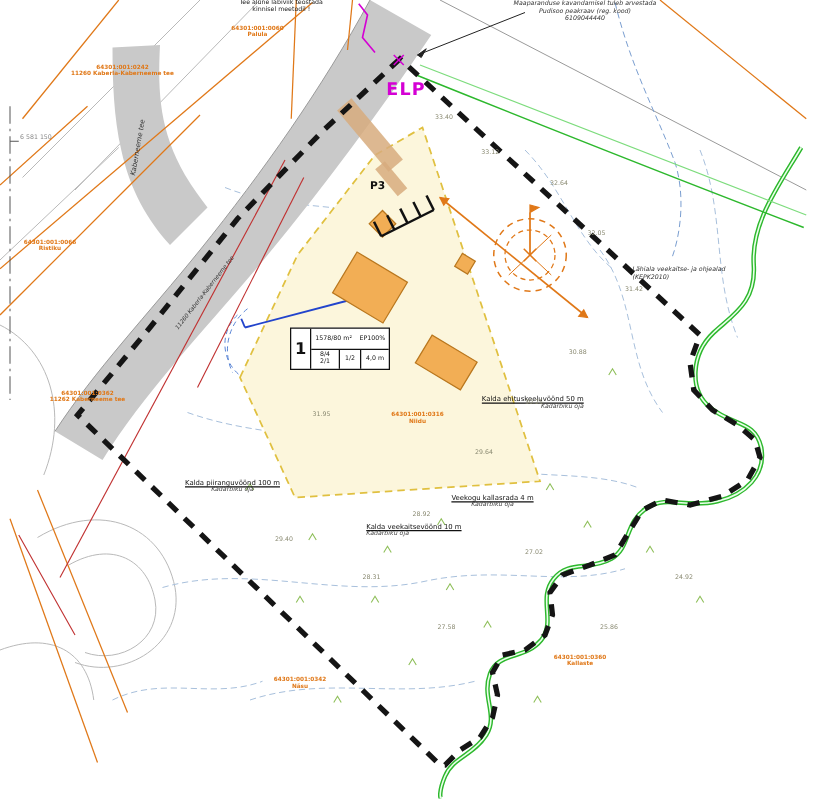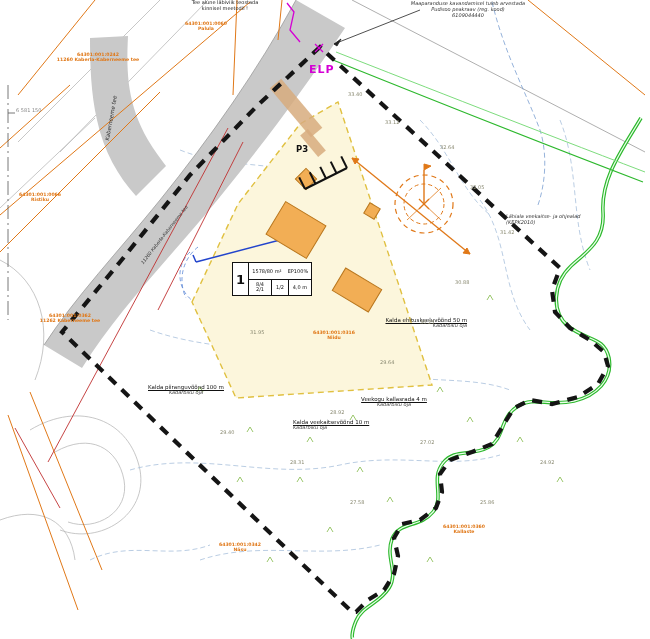--- a/index.html
+++ b/index.html
@@ -7,21 +7,21 @@
         font-family:"DejaVu Sans",sans-serif;}
   #plan svg{position:absolute;left:0;top:0;}
   .ov{position:absolute;line-height:1.15;white-space:nowrap;}
   .note{font-size:5px;color:#222;text-align:center;white-space:normal;}
   .note.it{font-style:italic;color:#333;}
   .zone{font-size:5.5px;color:#111;}
   .zone .t{text-decoration:underline;display:block;}
   .zone .s{font-style:italic;font-size:5px;color:#444;display:block;}
   .cad{font-size:4.6px;font-weight:bold;color:#e07818;text-align:center;white-space:normal;}
   .cad span{display:block;}
-  .elp{font-size:11px;font-weight:bold;color:#d400d4;letter-spacing:1px;}
+  .elp{font-size:14px;font-weight:bold;color:#d400d4;letter-spacing:1px;}
   .p3{font-size:8.5px;color:#111;font-weight:bold;}
   .elev{font-size:5px;color:#8a8a72;}
   .roadname{font-size:5.5px;color:#333;font-style:italic;transform-origin:0 0;}
   .gridlab{font-size:5px;color:#888;}
   
   .ptable{position:absolute;left:232px;top:262px;width:80px;height:34px;background:#fff;
           border:1.2px solid #111;display:flex;box-sizing:border-box;}
   .ptable .num{width:15px;display:flex;align-items:center;justify-content:center;
                font-size:13px;font-weight:bold;color:#111;}
   .ptable .rows{flex:1;display:flex;flex-direction:column;border-left:0.8px solid #111;}

